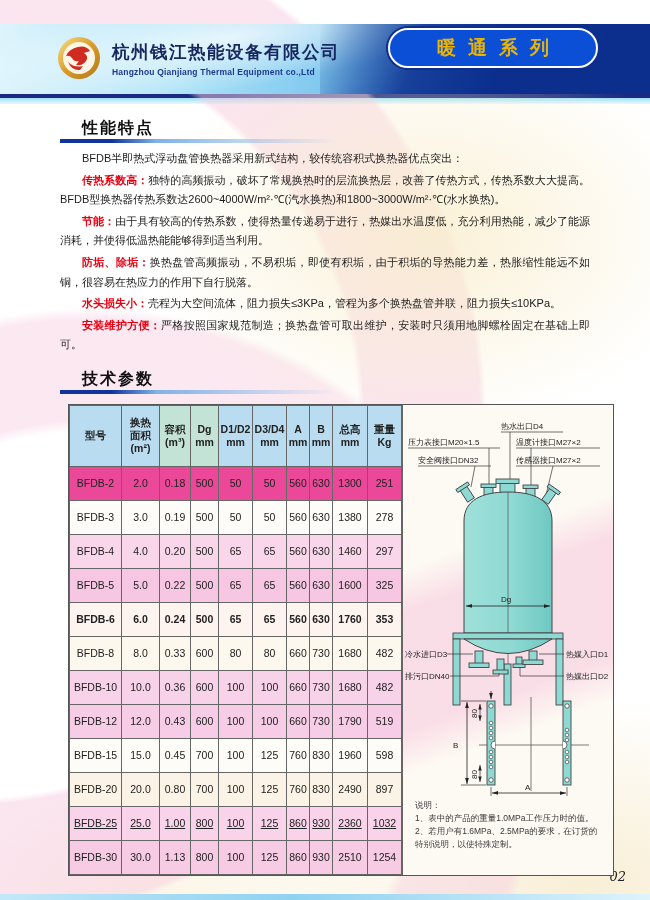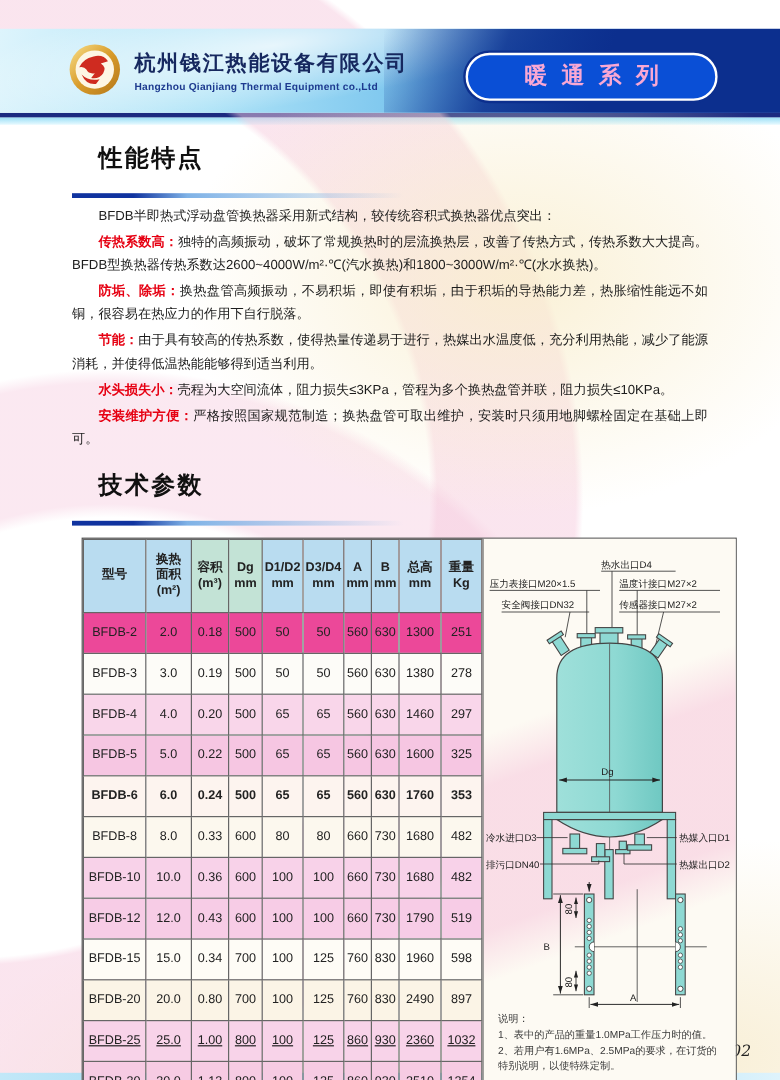--- a/index.html
+++ b/index.html
@@ -20,29 +20,29 @@
   .header::before{content:"";position:absolute;left:-10%;top:-60%;width:90%;height:160%;
     background:radial-gradient(ellipse at 50% 50%, rgba(255,255,255,.75), rgba(255,255,255,0) 65%);
     transform:rotate(-8deg);}
   .header::after{content:"";position:absolute;right:0;top:0;width:330px;height:70px;
     background:linear-gradient(110deg, rgba(12,47,142,0) 0%, rgba(12,47,142,.85) 30%, #0c2f8e 55%);}
   .logo-row{position:absolute;left:56px;top:11px;display:flex;align-items:center;z-index:2;}
   .logo{width:46px;height:46px;flex:none;}
   .company{margin-left:10px;}
   .company-cn{font-size:17.5px;font-weight:bold;color:#16285f;letter-spacing:1.5px;}
   .company-en{font-size:8.5px;font-weight:bold;color:#1d3a8f;margin-top:3px;letter-spacing:.2px;}
-  .badge{position:absolute;right:52px;top:20px;z-index:3;width:206px;height:36px;line-height:36px;
+  .badge{position:absolute;right:52px;top:4px;z-index:3;width:206px;height:36px;line-height:36px;
     text-align:center;background:#0a4fd6;border:2px solid #ffffff;border-radius:20px;
-    box-shadow:0 0 0 2px #0c2f8e;color:#f9a8d4;font-size:19px;font-weight:bold;letter-spacing:12px;
+    box-shadow:0 0 0 2px #0c2f8e;color:#eab308;font-size:19px;font-weight:bold;letter-spacing:12px;
     text-indent:12px;}
   .divider-navy{height:4px;background:#1b2a80;}
   .divider-cyan{height:6px;background:linear-gradient(180deg,#9ddff6,#e9faff);}
   
   .sec-title{position:relative;z-index:1;margin:14px 0 4px 60px;width:300px;
-    font-size:20px;font-weight:bold;color:#101010;letter-spacing:2px;padding:0 0 20px 22px;}
+    font-size:16px;font-weight:bold;color:#101010;letter-spacing:2px;padding:0 0 4px 22px;}
   .sec-title::after{content:"";position:absolute;left:0;bottom:0;width:300px;height:4px;
     background:linear-gradient(90deg,#10339f 0%,#10339f 17%,#7fb2e6 32%,rgba(190,220,245,0) 92%);}
   
   .features{position:relative;z-index:1;margin:6px 60px 0 60px;}
   .para{margin:2px 0;font-size:11px;line-height:19.6px;text-align:justify;text-indent:2em;color:#1c1c1c;}
   .lead{color:#e60012;font-weight:bold;}
   
   .spec-wrap{position:relative;z-index:1;display:flex;margin:10px 0 0 68px;width:544px;
     border:1px solid #555;background:rgba(255,255,255,.35);}
   table.spec{border-collapse:collapse;table-layout:fixed;width:332px;flex:none;}
@@ -99,22 +99,22 @@
     <div class="badge">暖通系列</div>
   </div>
   <div class="divider-navy"></div>
   <div class="divider-cyan"></div>
 
   <div class="sec-title">性能特点</div>
   <div class="features">
     <p class="para">BFDB半即热式浮动盘管换热器采用新式结构，较传统容积式换热器优点突出：</p>
     <div>
         <p class="para"><span class="lead">传热系数高：</span>独特的高频振动，破坏了常规换热时的层流换热层，改善了传热方式，传热系数大大提高。BFDB型换热器传热系数达2600~4000W/m²·℃(汽水换热)和1800~3000W/m²·℃(水水换热)。</p>
+        <p class="para"><span class="lead">节能：</span>由于具有较高的传热系数，使得热量传递易于进行，热媒出水温度低，充分利用热能，减少了能源消耗，并使得低温热能能够得到适当利用。</p>
         <p class="para"><span class="lead">防垢、除垢：</span>换热盘管高频振动，不易积垢，即使有积垢，由于积垢的导热能力差，热胀缩性能远不如铜，很容易在热应力的作用下自行脱落。</p>
-        <p class="para"><span class="lead">节能：</span>由于具有较高的传热系数，使得热量传递易于进行，热媒出水温度低，充分利用热能，减少了能源消耗，并使得低温热能能够得到适当利用。</p>
         <p class="para"><span class="lead">水头损失小：</span>壳程为大空间流体，阻力损失≤3KPa，管程为多个换热盘管并联，阻力损失≤10KPa。</p>
         <p class="para"><span class="lead">安装维护方便：</span>严格按照国家规范制造；换热盘管可取出维护，安装时只须用地脚螺栓固定在基础上即可。</p>
       </div>
   </div>
 
   <div class="sec-title">技术参数</div>
   <div class="spec-wrap">
     <table class="spec">
       <colgroup>
         <col style="width:52px">
@@ -245,21 +245,21 @@
             <td>100</td>
             <td>100</td>
             <td>660</td>
             <td>730</td>
             <td>1790</td>
             <td>519</td>
           </tr>
           <tr>
             <td>BFDB-15</td>
             <td>15.0</td>
-            <td>0.34</td>
+            <td>0.45</td>
             <td>700</td>
             <td>100</td>
             <td>125</td>
             <td>760</td>
             <td>830</td>
             <td>1960</td>
             <td>598</td>
           </tr>
           <tr>
             <td>BFDB-20</td>

